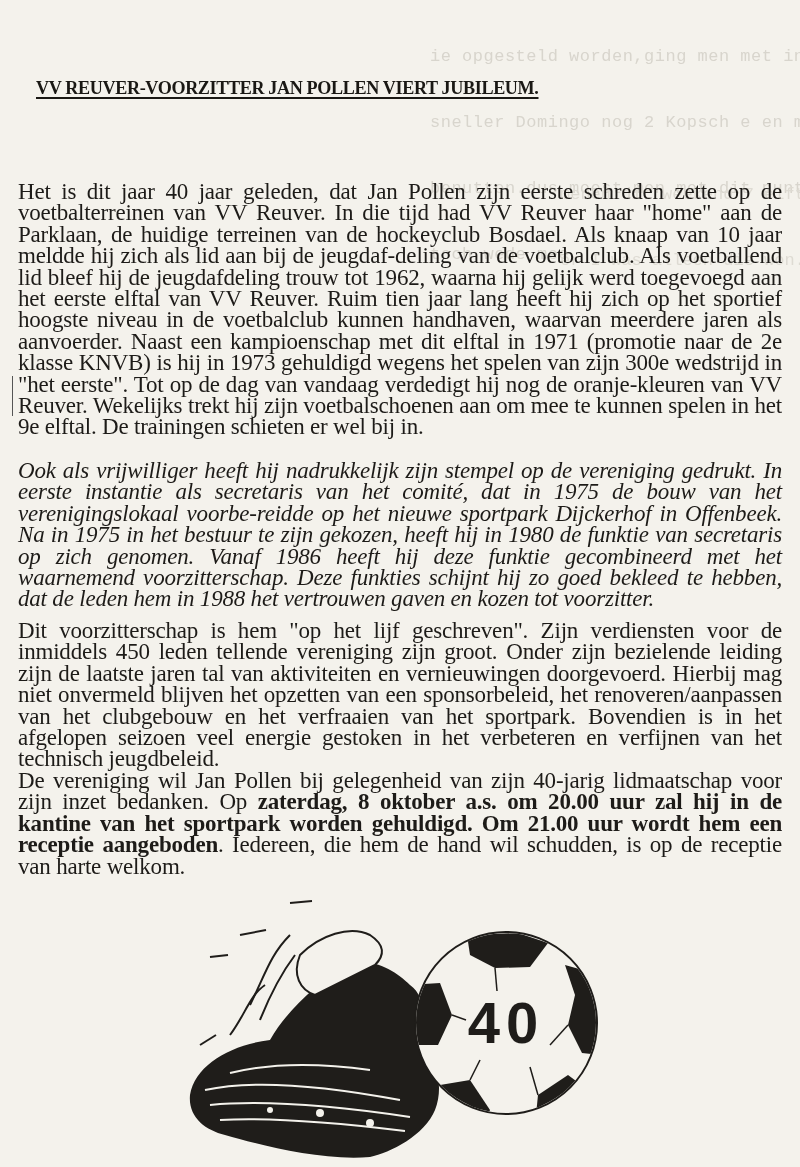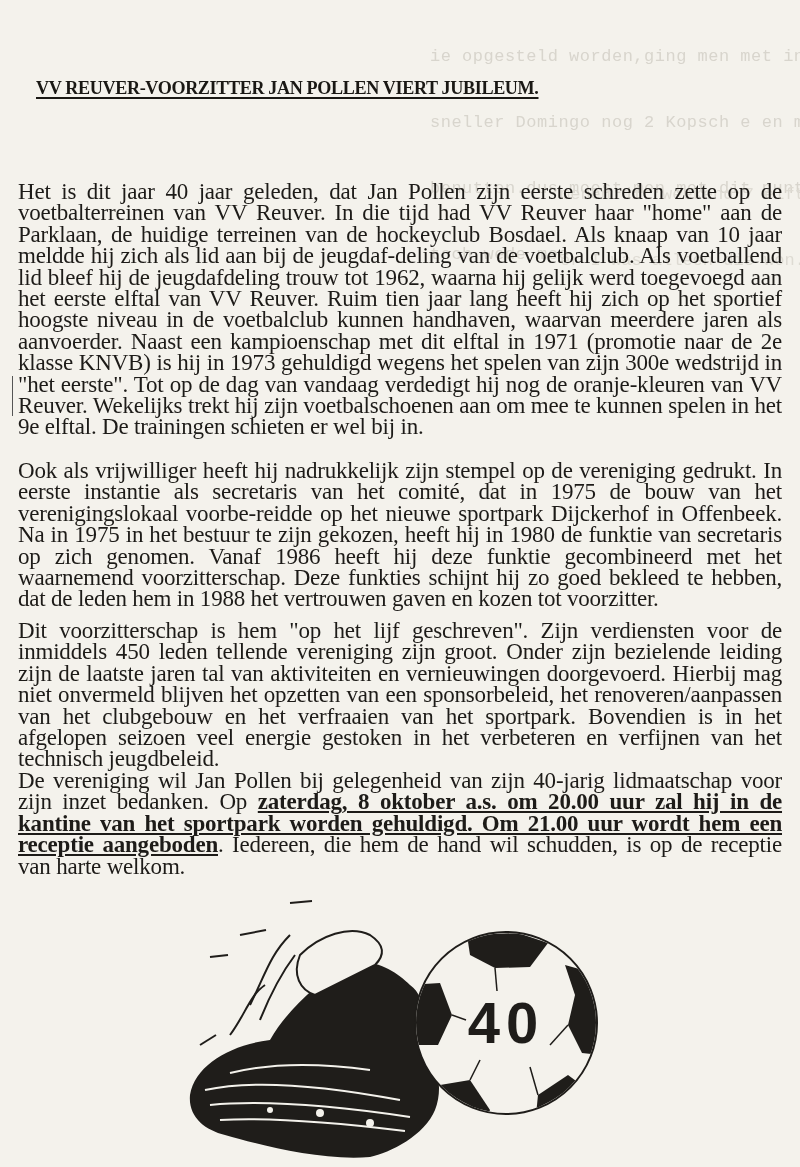--- a/index.html
+++ b/index.html
@@ -31,24 +31,24 @@
       transform: scaleX(0.93); transform-origin: left center;
       white-space: nowrap;
     }
     .para {
       position: absolute; left: 18px; width: 764px;
       font-size: 23px; line-height: 21.4px;
       text-align: justify; margin: 0;
       letter-spacing: -0.2px;
     }
     .p1 { top: 181px; }
-    .p2 { top: 460px; }
+    .p2 { top: 460px; font-style: italic; }
     .p3 { top: 620px; }
     .p4 { top: 770px; }
-    .emph { font-weight: bold; text-decoration: underline; }
+    .emph { font-weight: bold; }
     .margin-line {
       position: absolute; left: 12px; top: 376px; width: 1px; height: 40px;
       background: #555;
     }
     .illustration { position: absolute; left: 170px; top: 895px; }
   </style>
 </head>
 <body>
 
 <div class="bleed">

